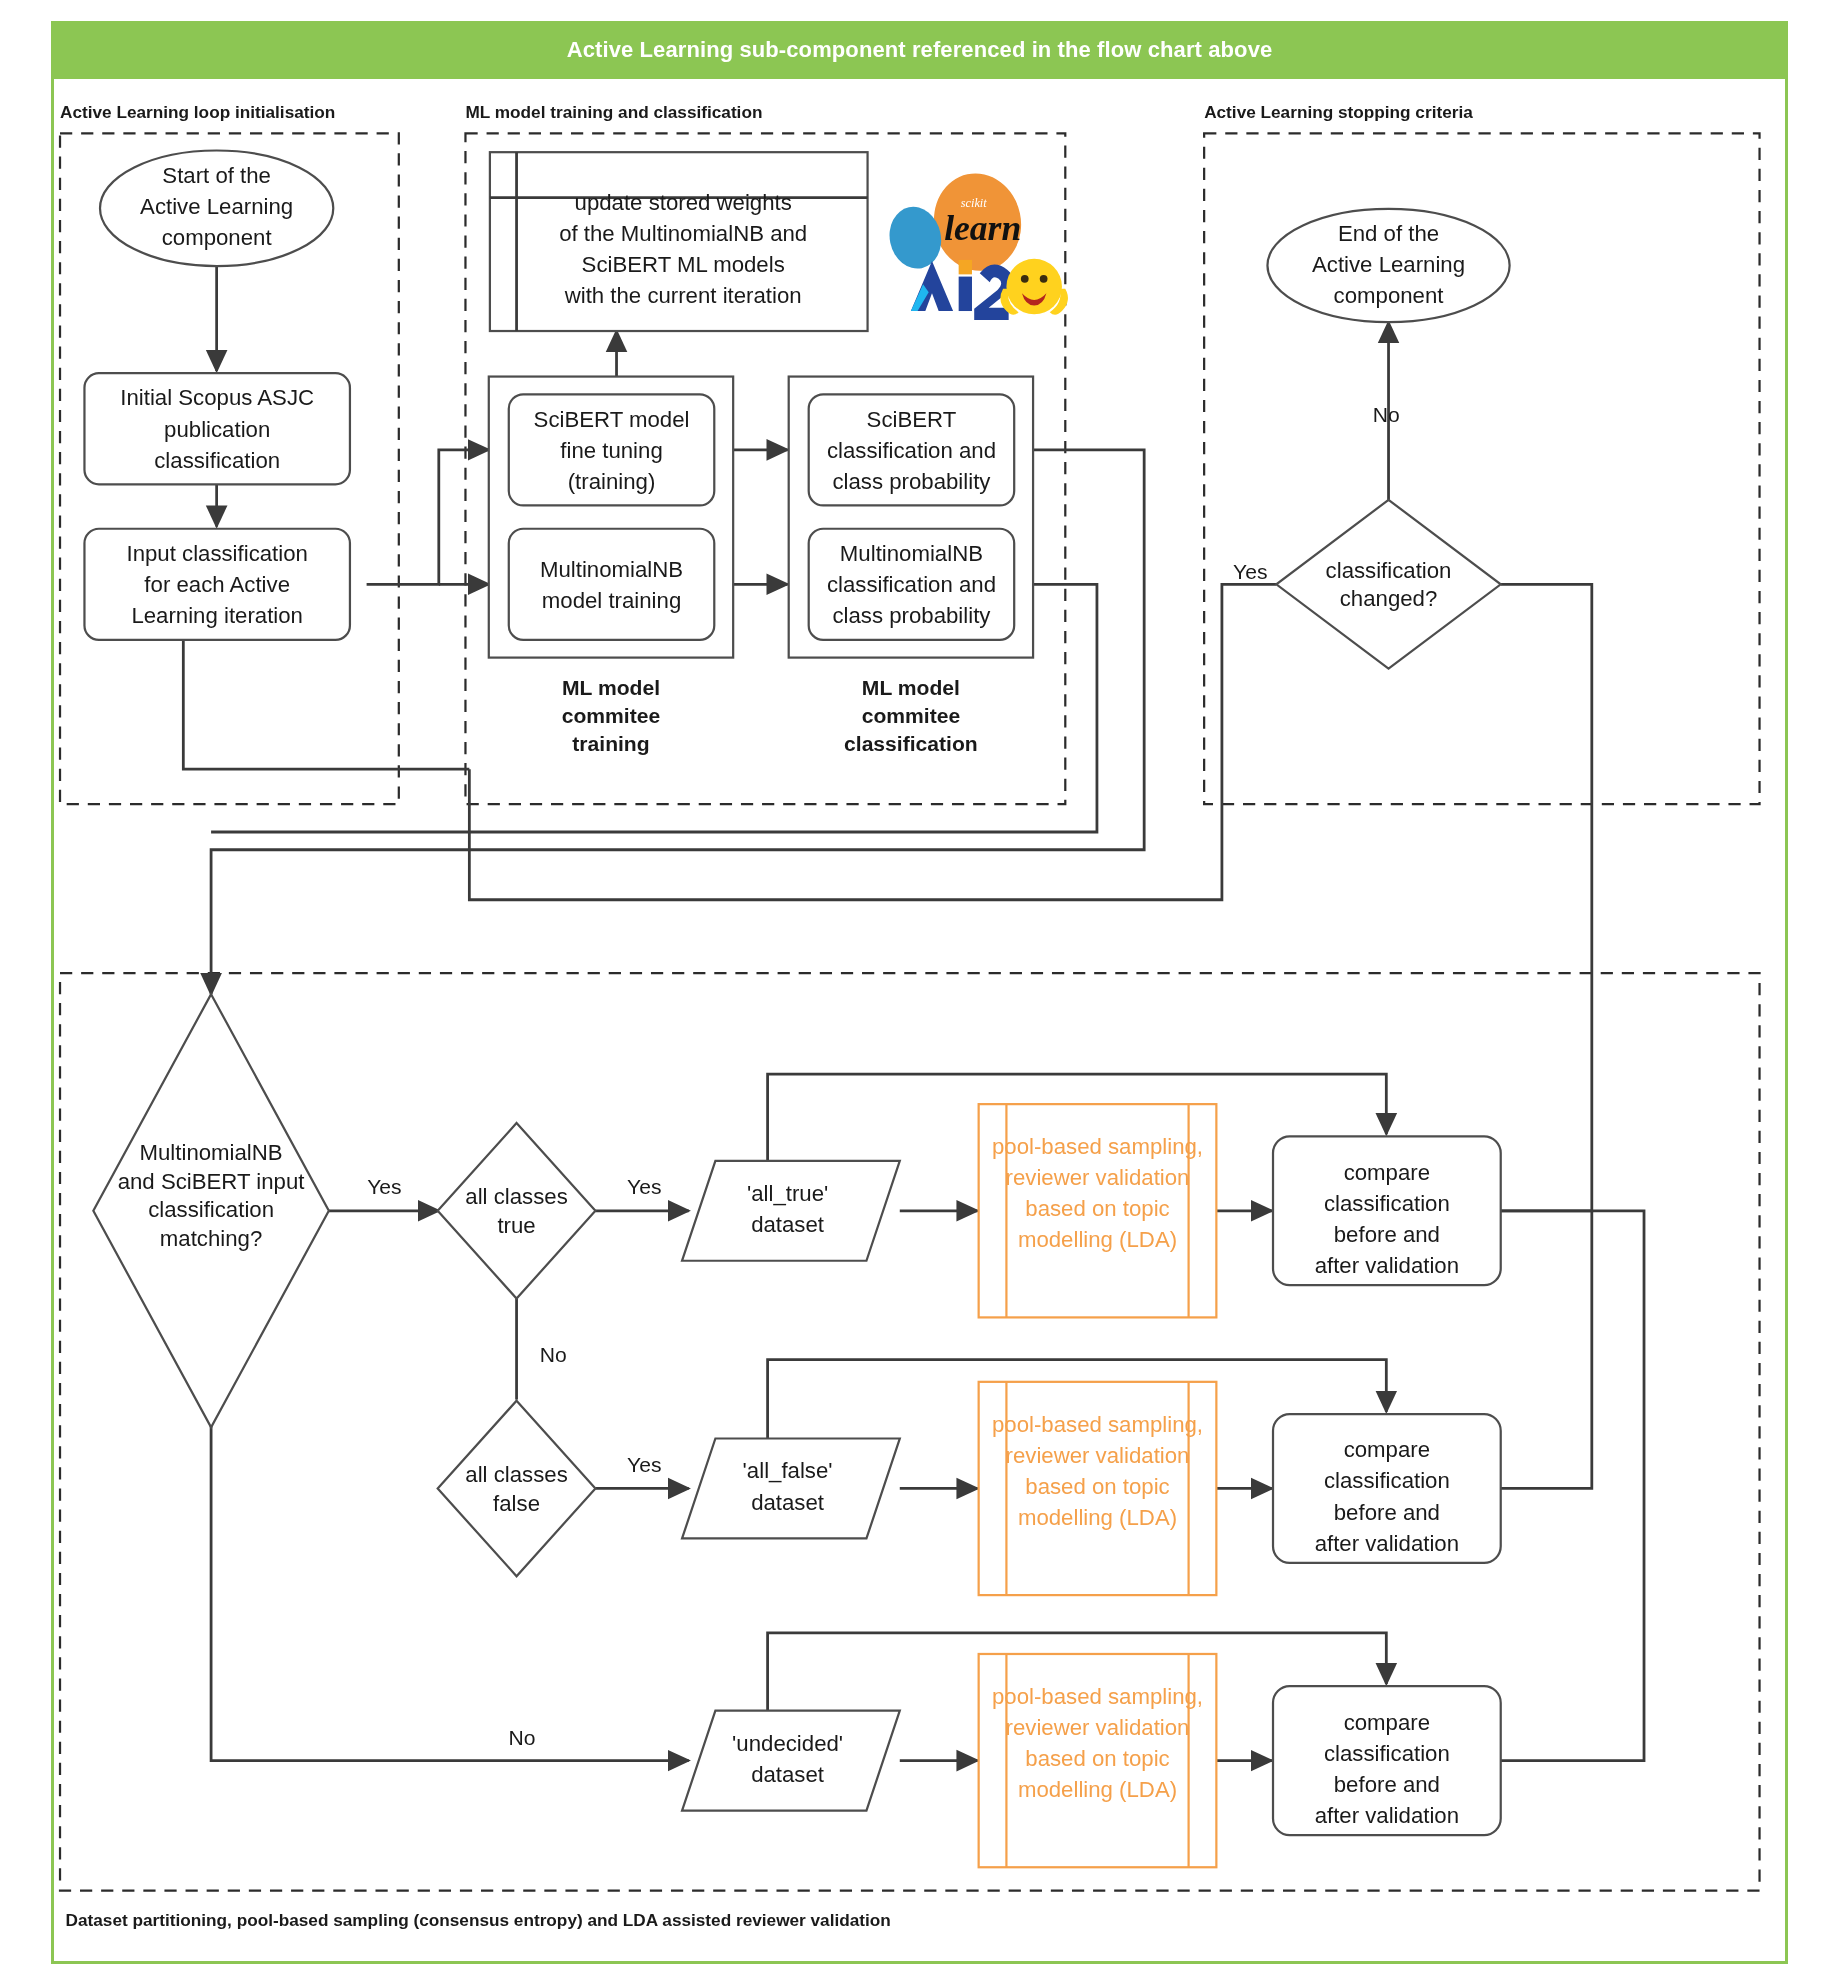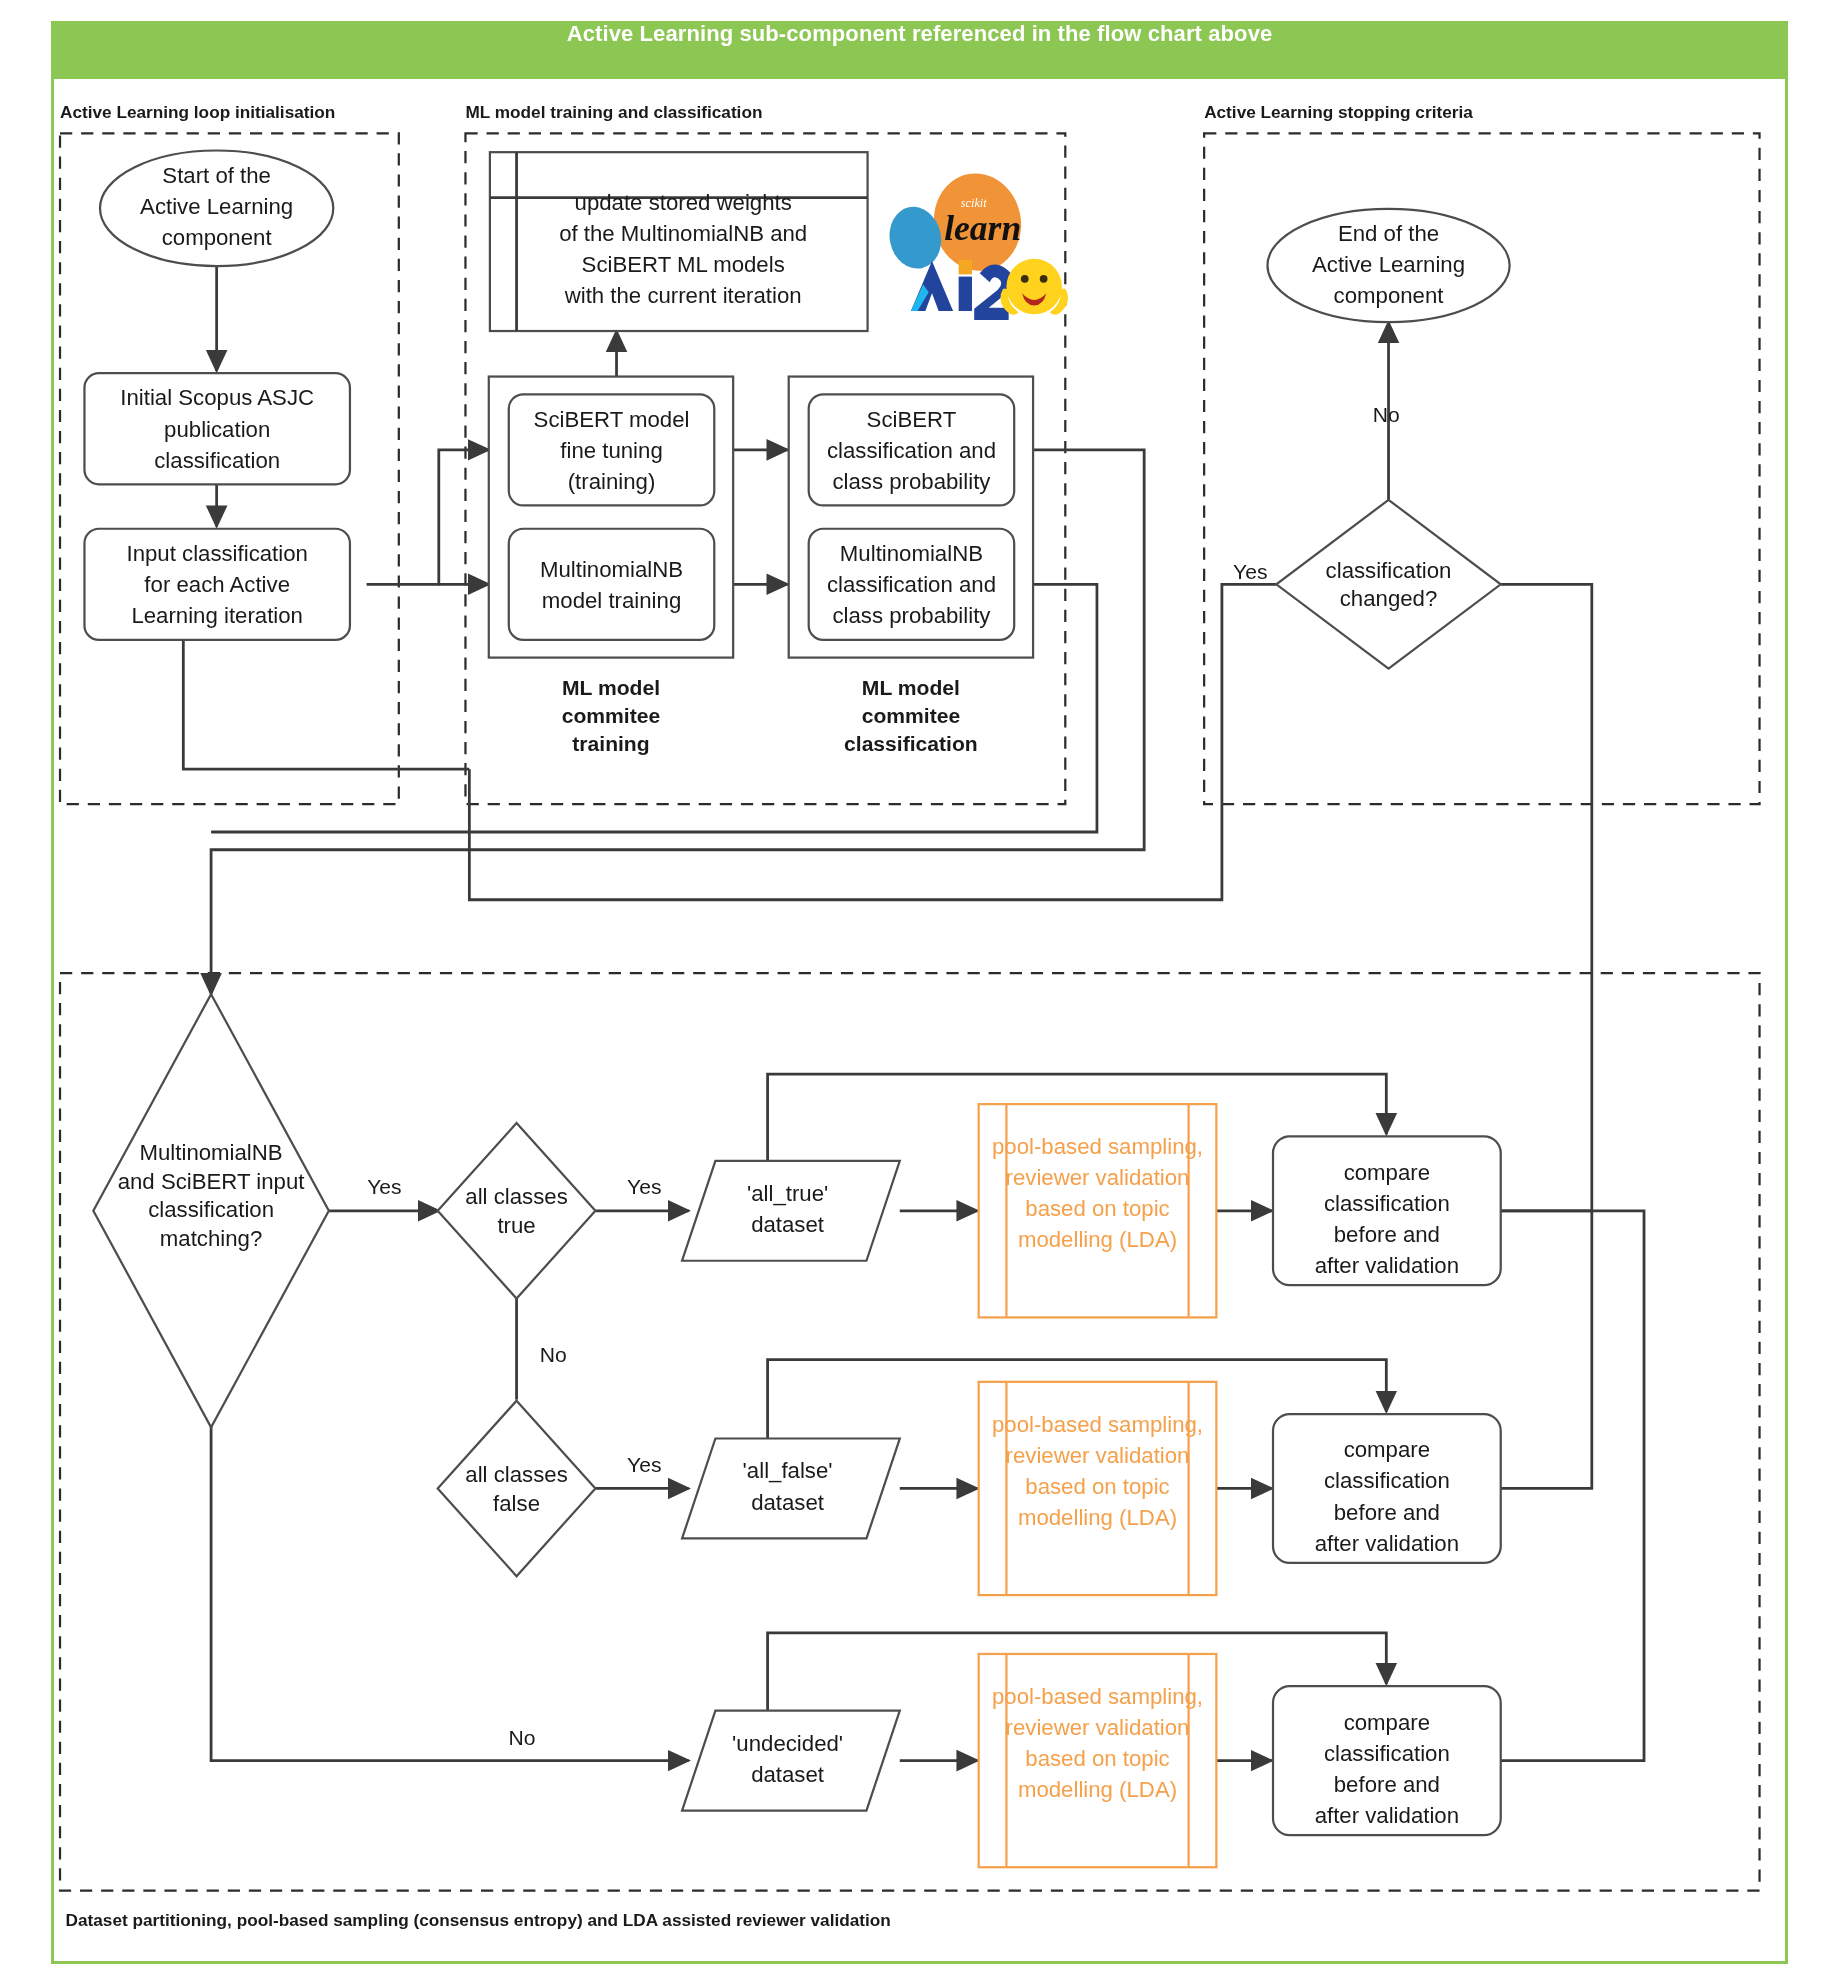--- a/index.html
+++ b/index.html
@@ -22,21 +22,21 @@
     width: 1737px; height: 1943px;
     border: 3.3px solid #8cc653;
     background: #ffffff;
   }
   #title-bar {
     position: absolute;
     left: 51px; top: 21px;
     width: 1737px; height: 58px;
     background: #8cc653;
     display: flex;
-    align-items: flex-start;
+    align-items: center;
     justify-content: center;
   }
   #title-bar .title-text {
     color: #ffffff;
     font-size: 22px;
     font-weight: bold;
     letter-spacing: 0.1px;
     font-family: "Liberation Sans", sans-serif;
   }
   svg#flow {

